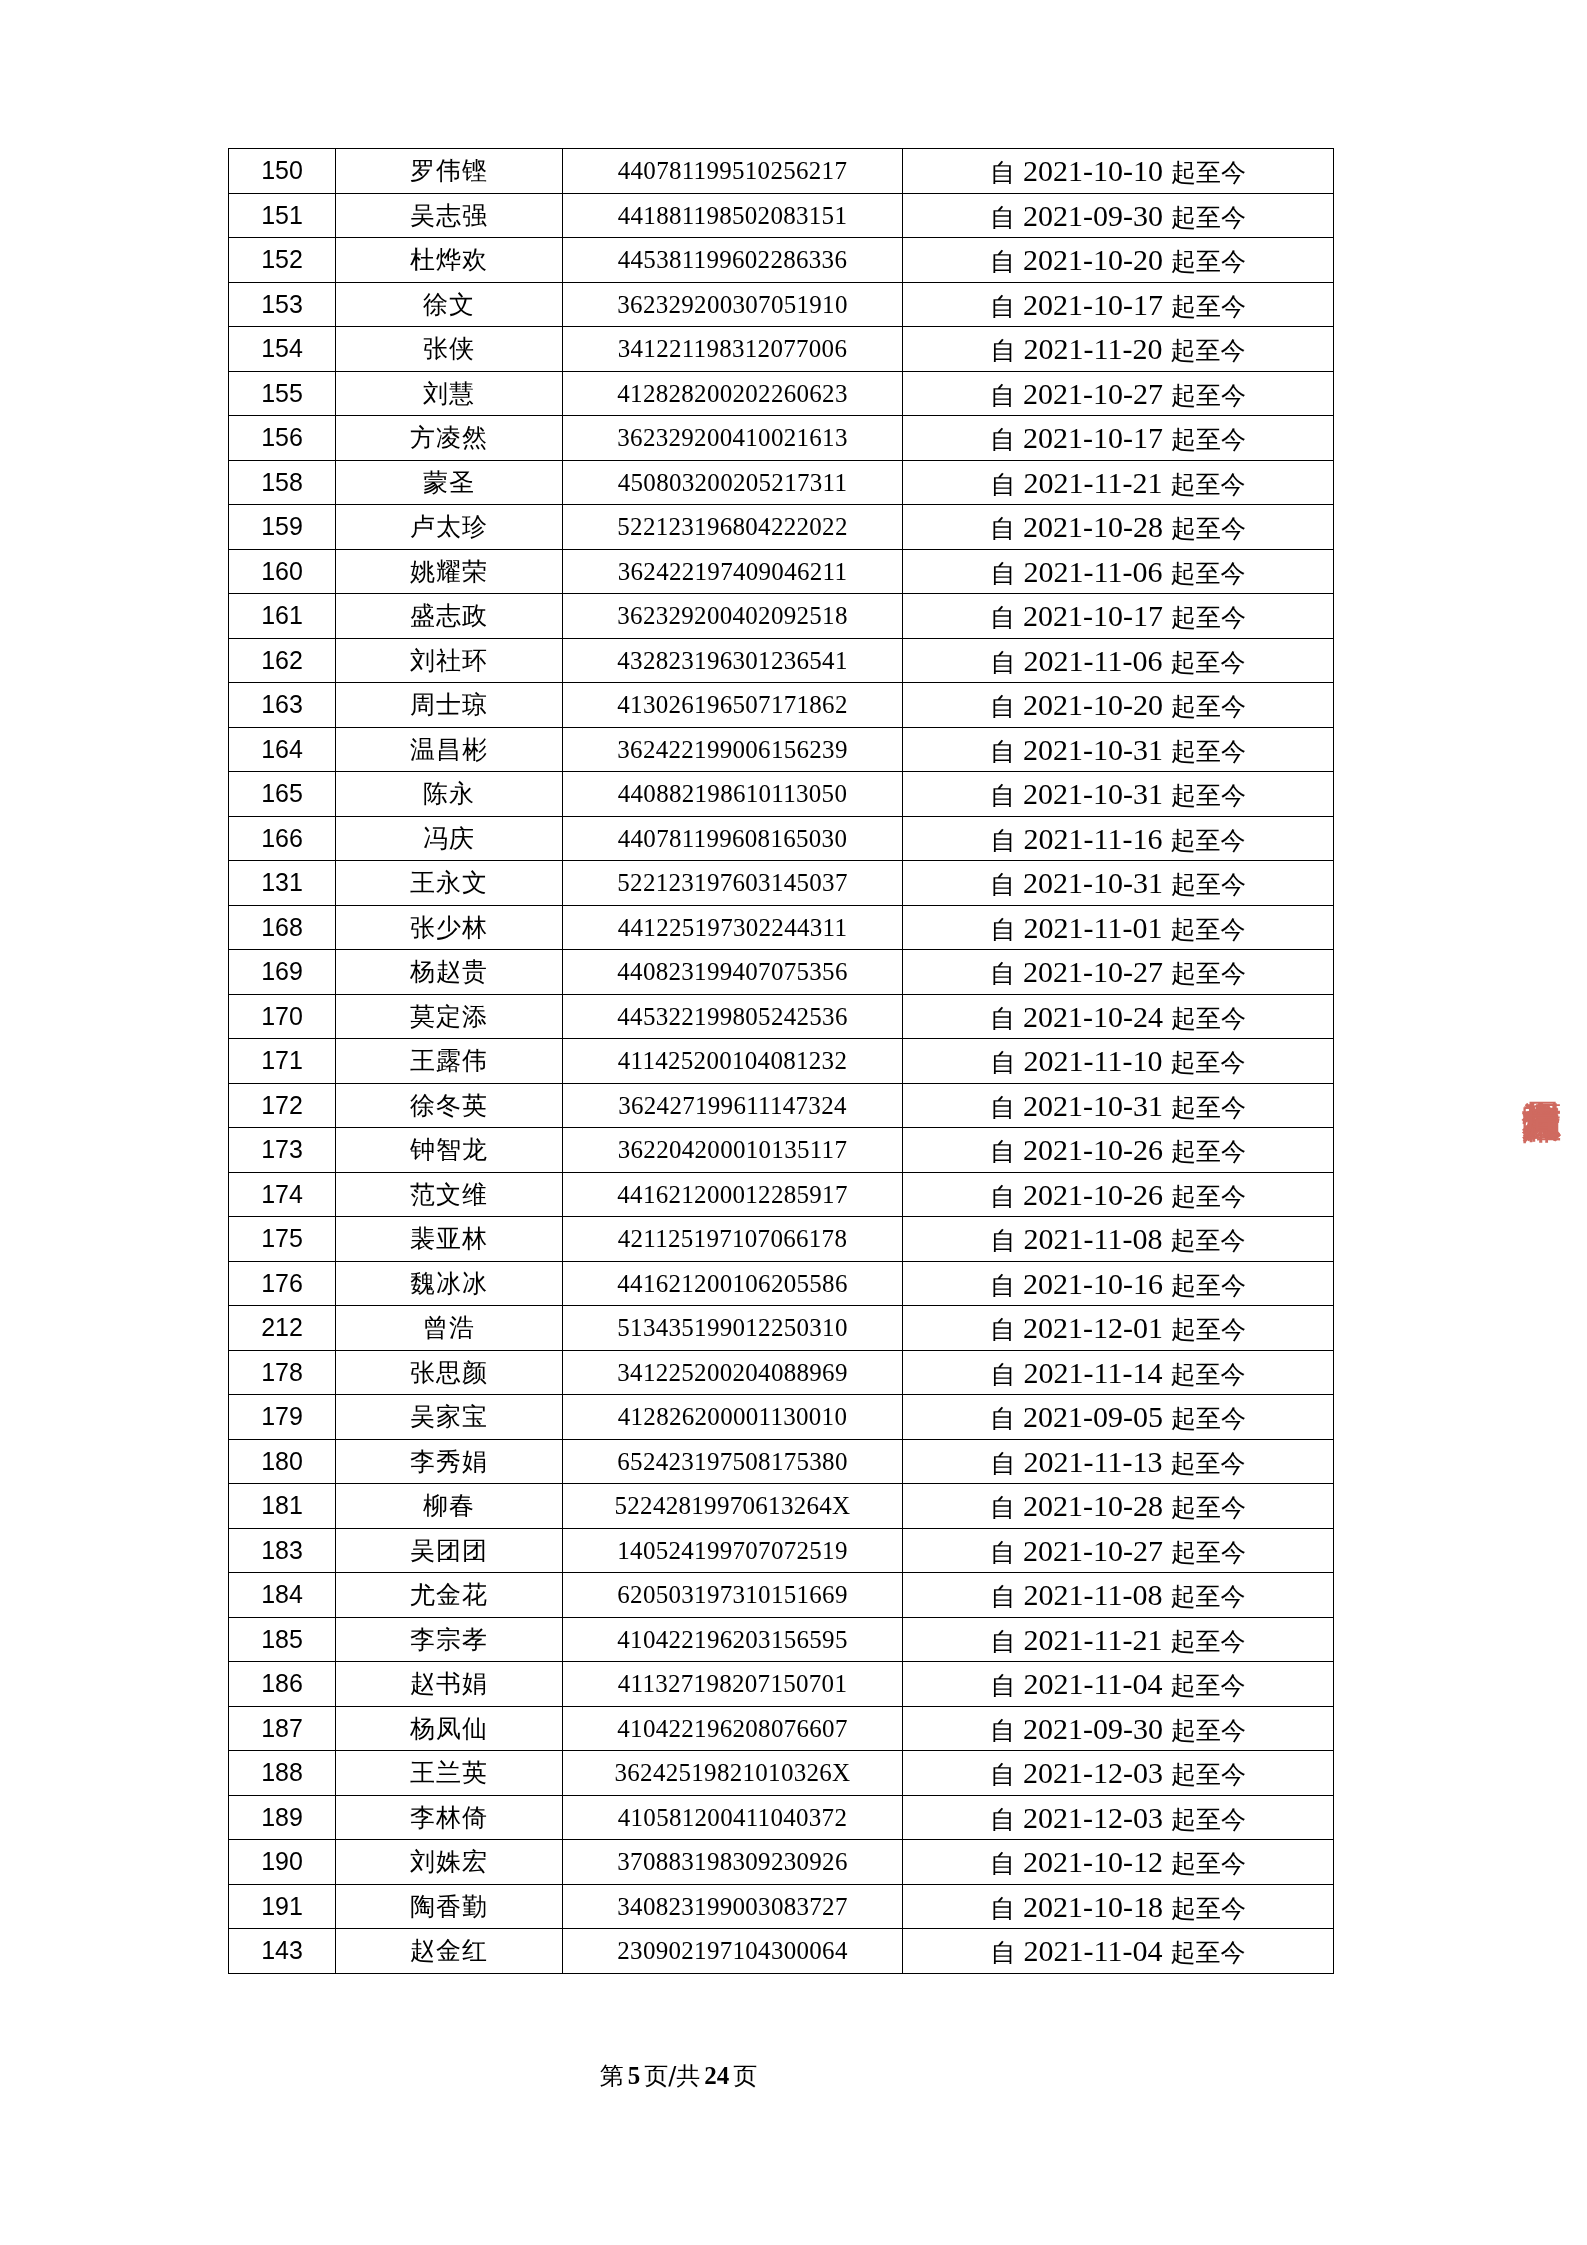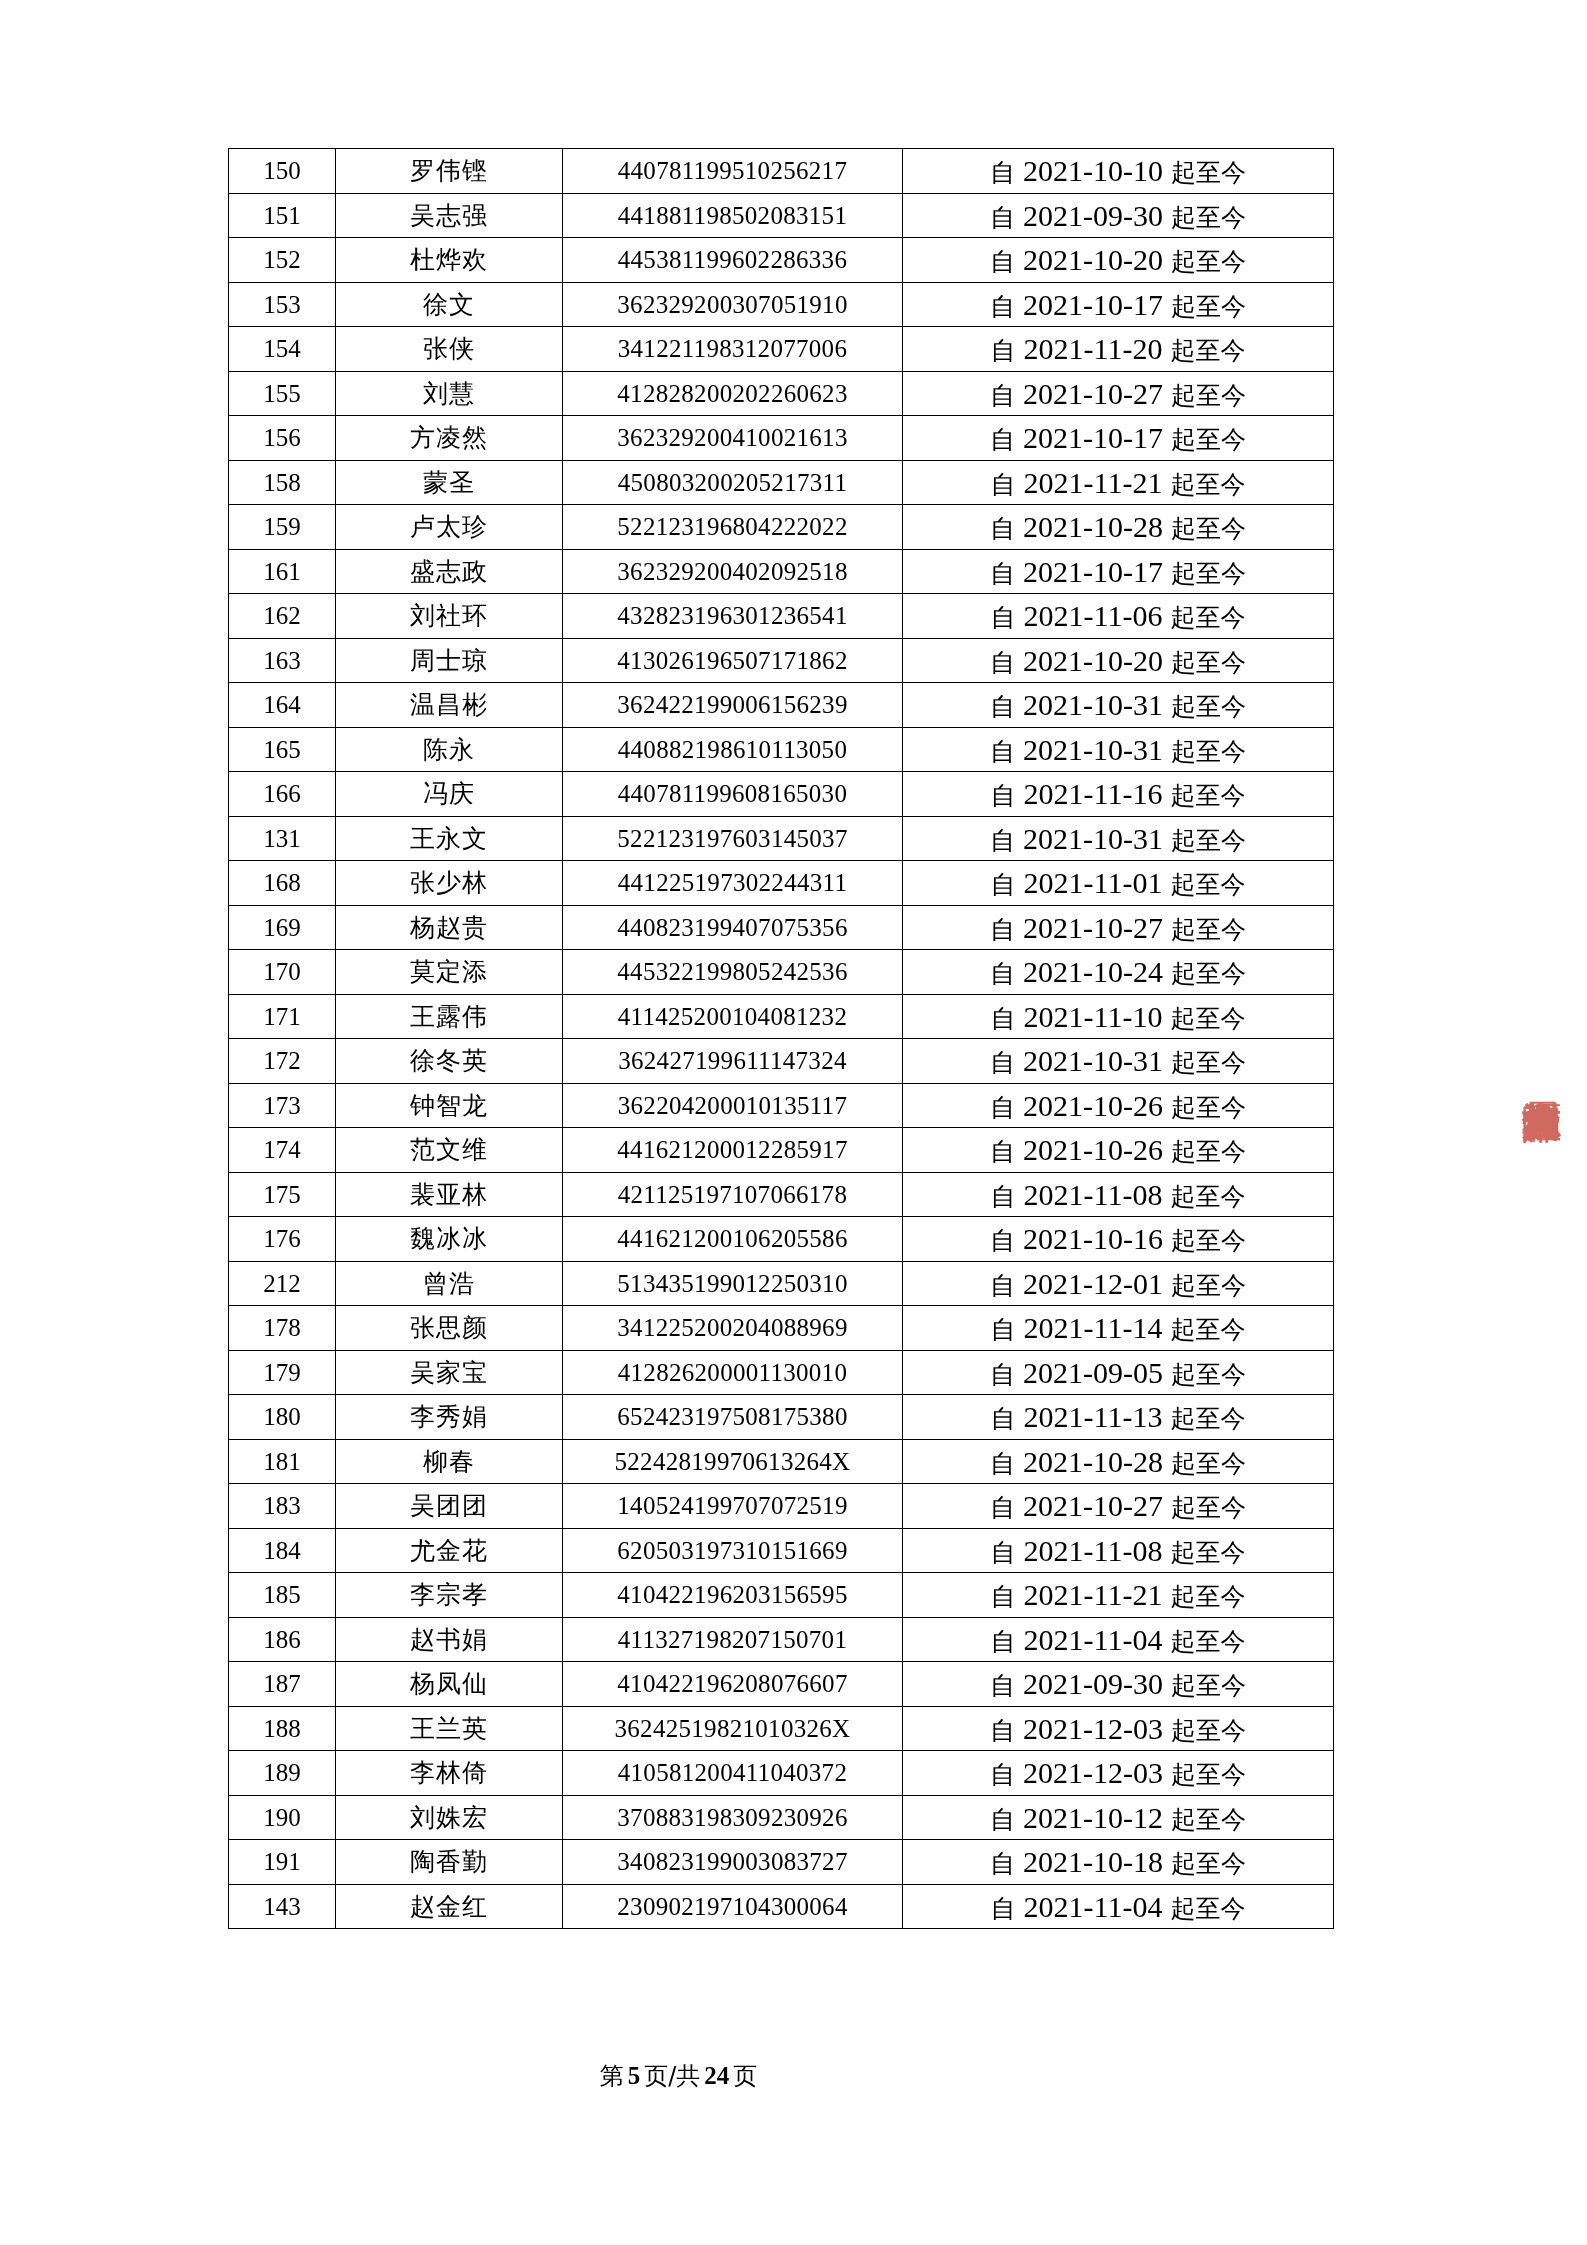--- a/index.html
+++ b/index.html
@@ -41,21 +41,21 @@
     vertical-align: middle;
     font-size: 25px;
     line-height: 1.1;
     white-space: nowrap;
   }
   col.c-index { width: 107px; }
   col.c-name  { width: 227px; }
   col.c-id    { width: 340px; }
   col.c-date  { width: 431px; }
 
-  td.index { font-family: Liberation Serif, serif; }
+  td.index { font-family: Liberation Sans, sans-serif; }
   td.name {
     font-family: "DejaVu Sans", "Liberation Sans", sans-serif;
     font-size: 25px;
     letter-spacing: 1px;
   }
   td.idnum {
     font-family: "Liberation Serif", "DejaVu Serif", serif;
     font-size: 25px;
     letter-spacing: 0.3px;
   }
@@ -163,20 +163,26 @@
             <td class="idnum">450803200205217311</td>
             <td class="date"><span>自</span> <span class="num">2021-11-21</span> <span>起至今</span></td>
           </tr>
           <tr>
             <td class="index">159</td>
             <td class="name">卢太珍</td>
             <td class="idnum">522123196804222022</td>
             <td class="date"><span>自</span> <span class="num">2021-10-28</span> <span>起至今</span></td>
           </tr>
           <tr>
+            <td class="index">160</td>
+            <td class="name">姚耀荣</td>
+            <td class="idnum">362422197409046211</td>
+            <td class="date"><span>自</span> <span class="num">2021-11-06</span> <span>起至今</span></td>
+          </tr>
+          <tr>
             <td class="index">161</td>
             <td class="name">盛志政</td>
             <td class="idnum">362329200402092518</td>
             <td class="date"><span>自</span> <span class="num">2021-10-17</span> <span>起至今</span></td>
           </tr>
           <tr>
             <td class="index">162</td>
             <td class="name">刘社环</td>
             <td class="idnum">432823196301236541</td>
             <td class="date"><span>自</span> <span class="num">2021-11-06</span> <span>起至今</span></td>

